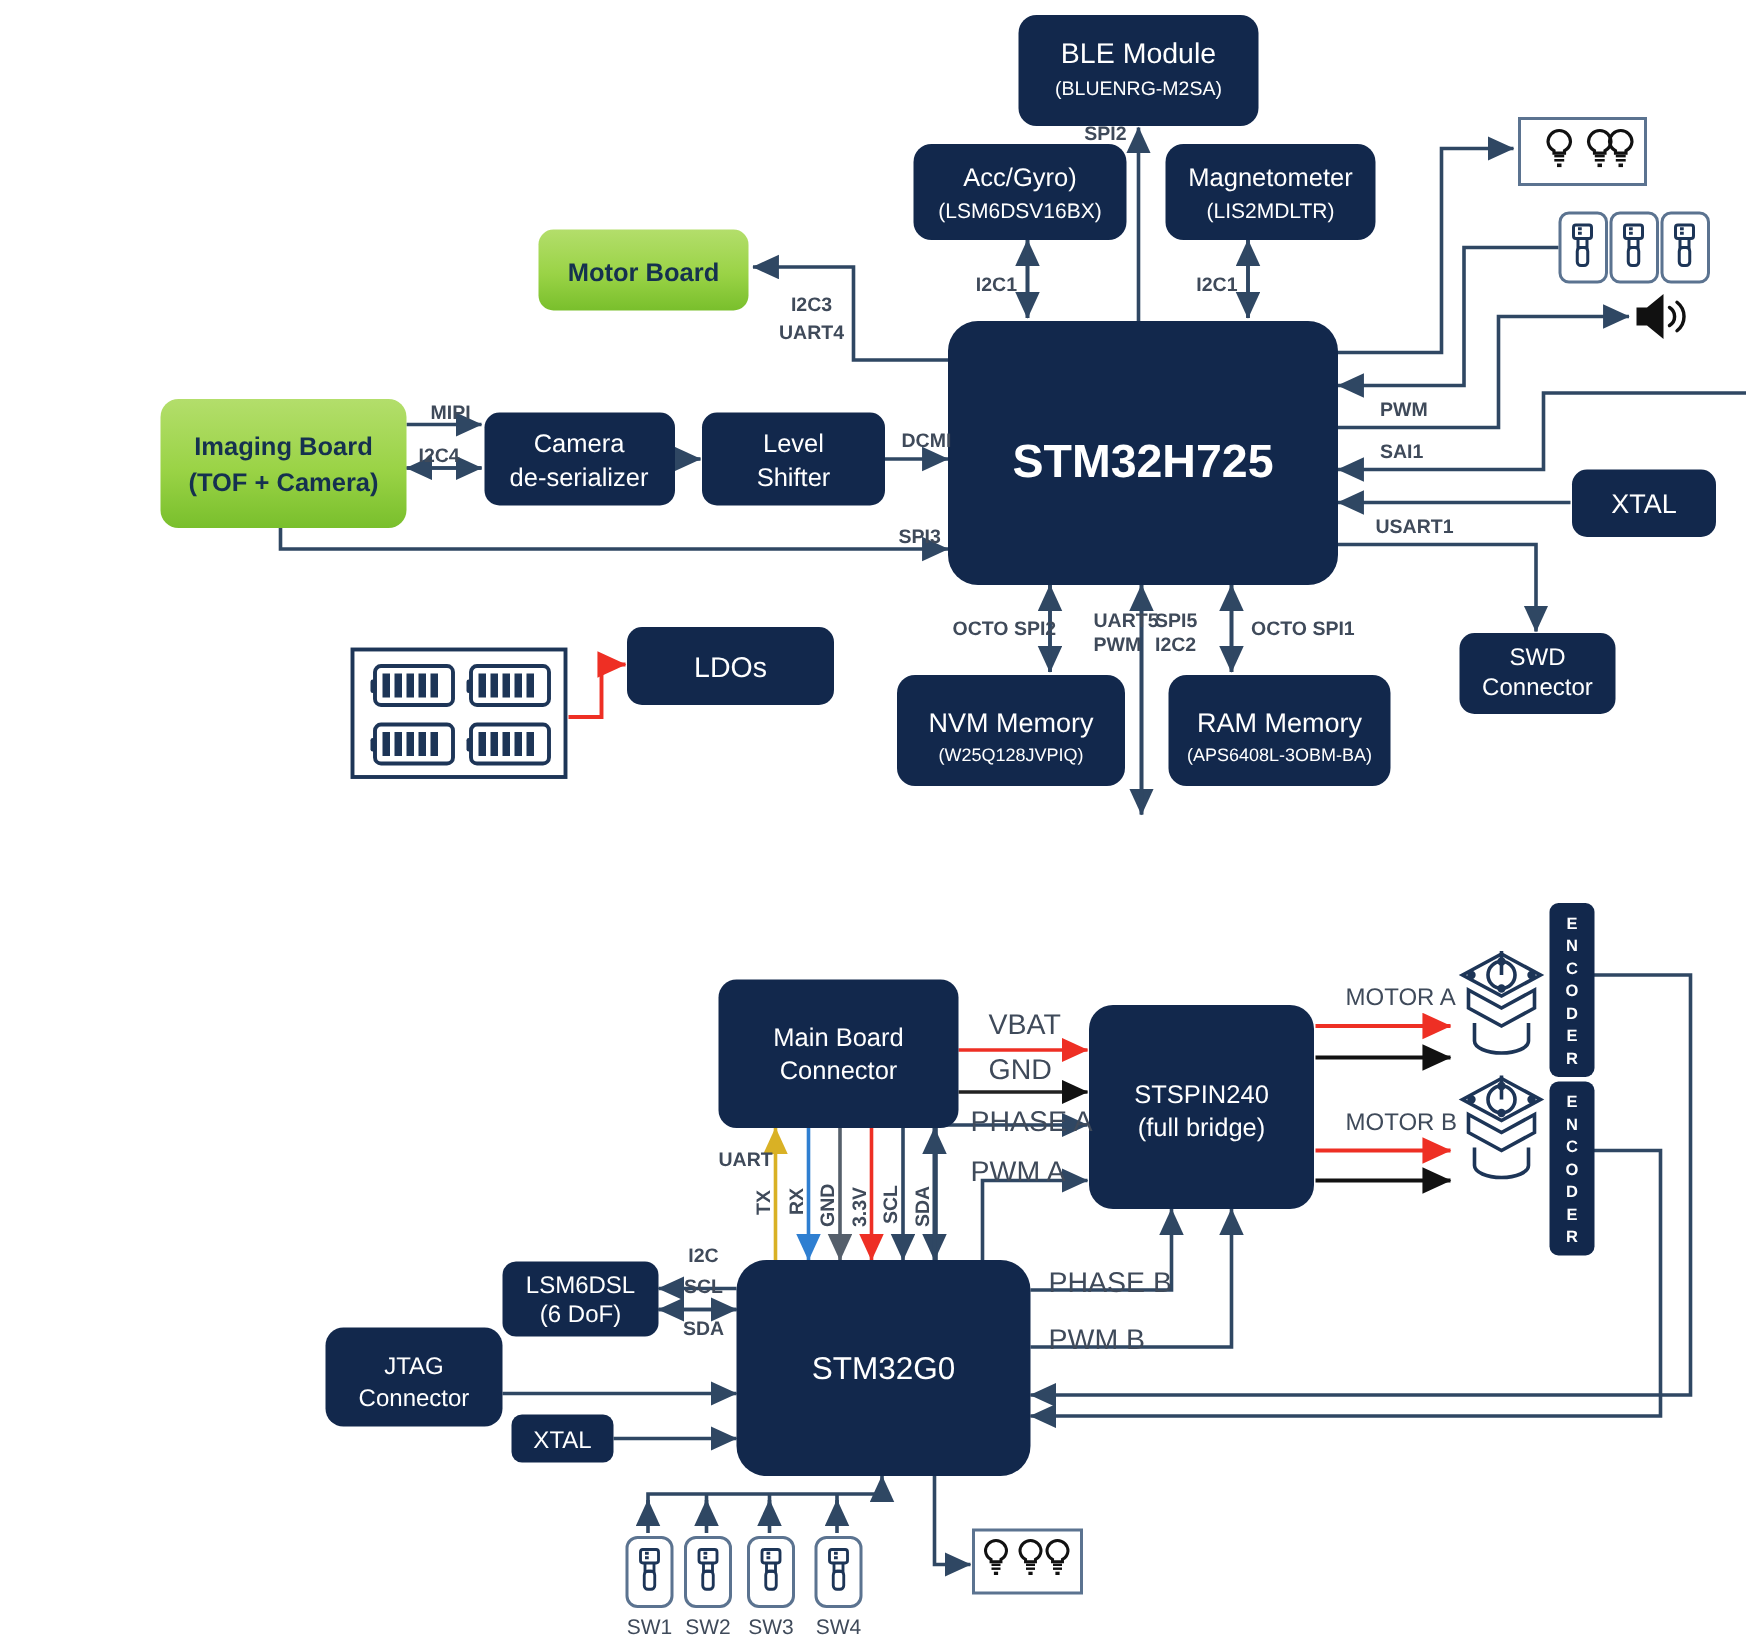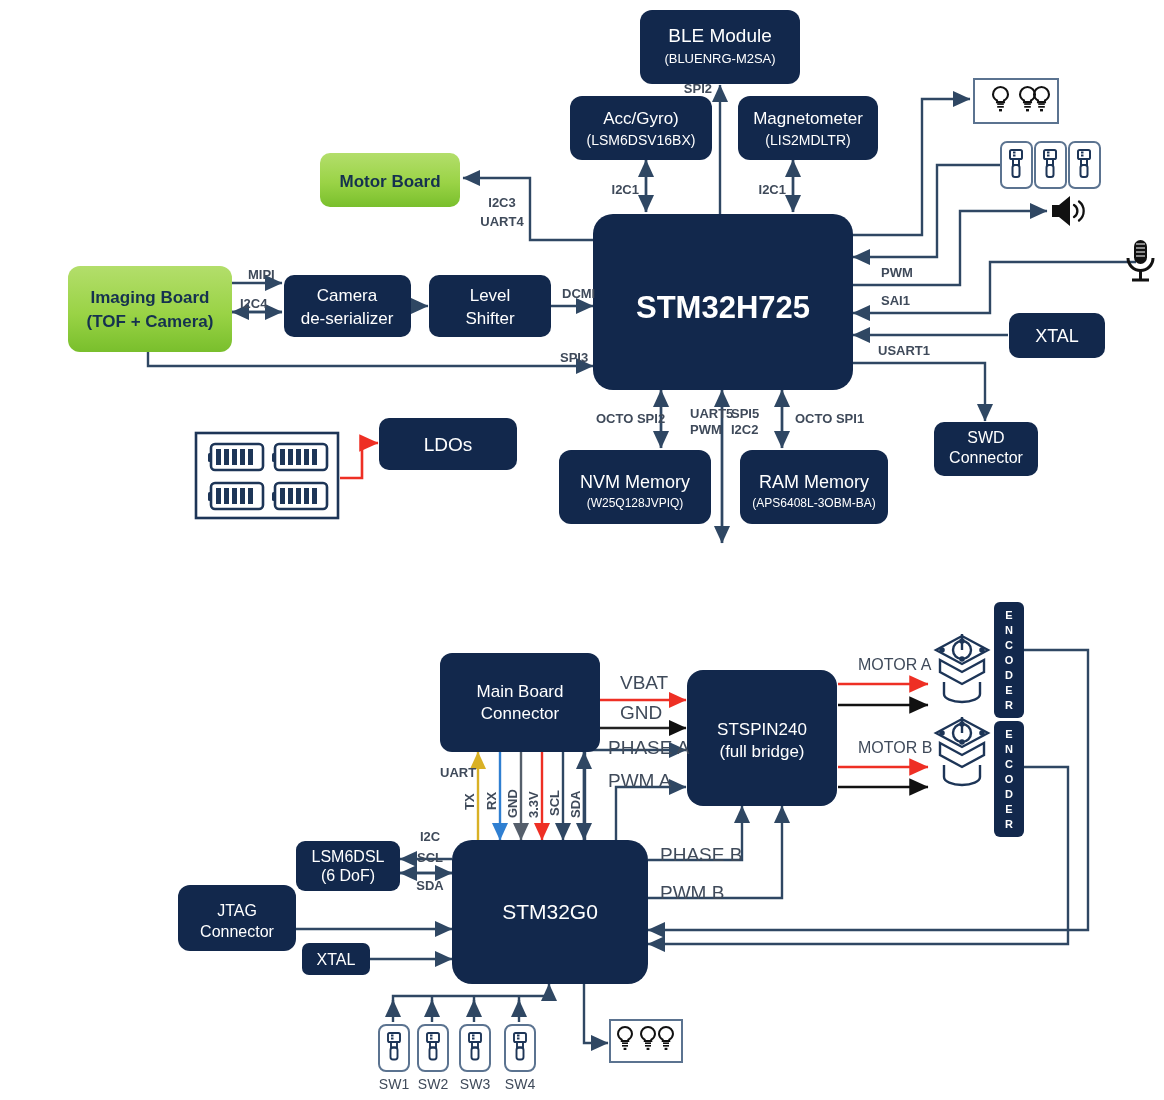--- a/index.html
+++ b/index.html
@@ -1,17 +1,17 @@
 <!DOCTYPE html>
 <html><head>
 <meta charset="utf-8">
 <style>
   html,body{margin:0;padding:0;background:#ffffff;}
   body{width:1164px;height:1100px;font-family:"Liberation Sans",sans-serif;overflow:hidden;}
-  #stage{position:relative;width:963px;height:1100px;}
+  #stage{position:relative;width:963px;height:1100px;padding-left:39px;}
   svg{display:block;}
   .blk-text{fill:#ffffff;font-family:"Liberation Sans",sans-serif;}
   .blk-sub{fill:#ffffff;font-family:"Liberation Sans",sans-serif;}
   .grn-text{fill:#15314f;font-family:"Liberation Sans",sans-serif;font-weight:bold;}
   .sig{fill:#3f4a5a;font-family:"Liberation Sans",sans-serif;font-weight:bold;}
   .sig-lg{fill:#3f4a5a;font-family:"Liberation Sans",sans-serif;}
   .cap{fill:#3f4a5a;font-family:"Liberation Sans",sans-serif;}
 </style>
 </head>
 <body>

